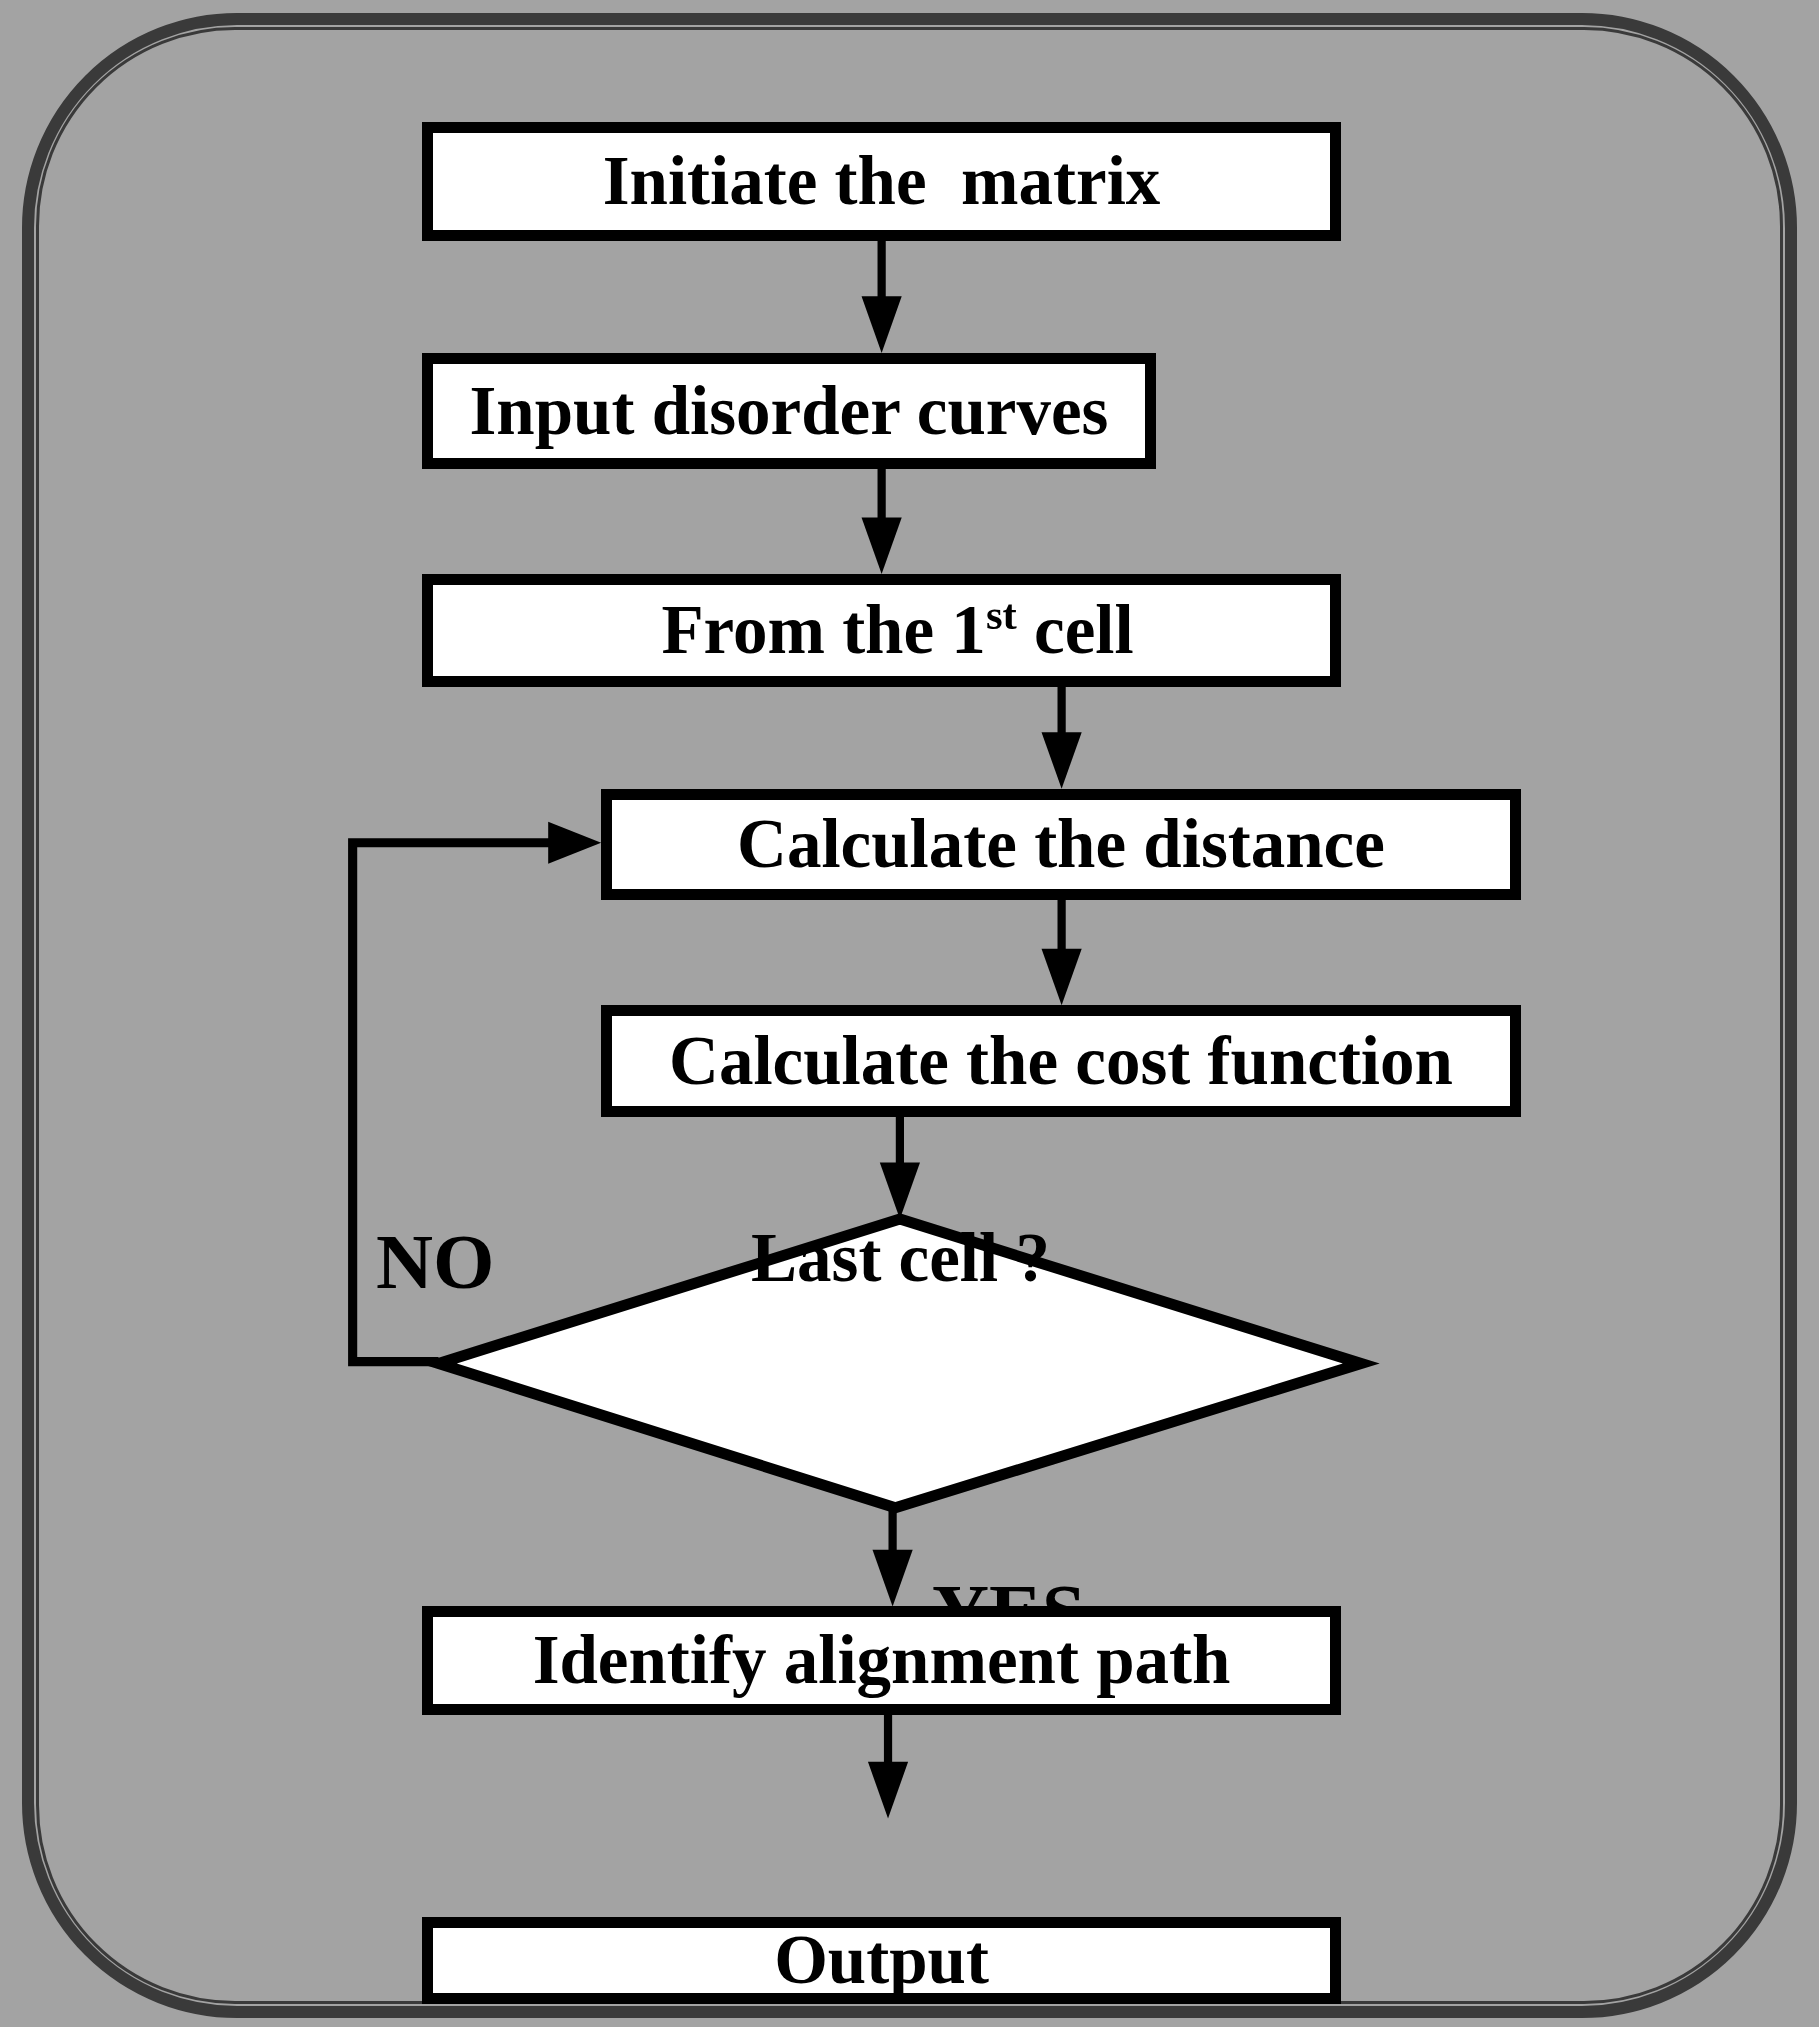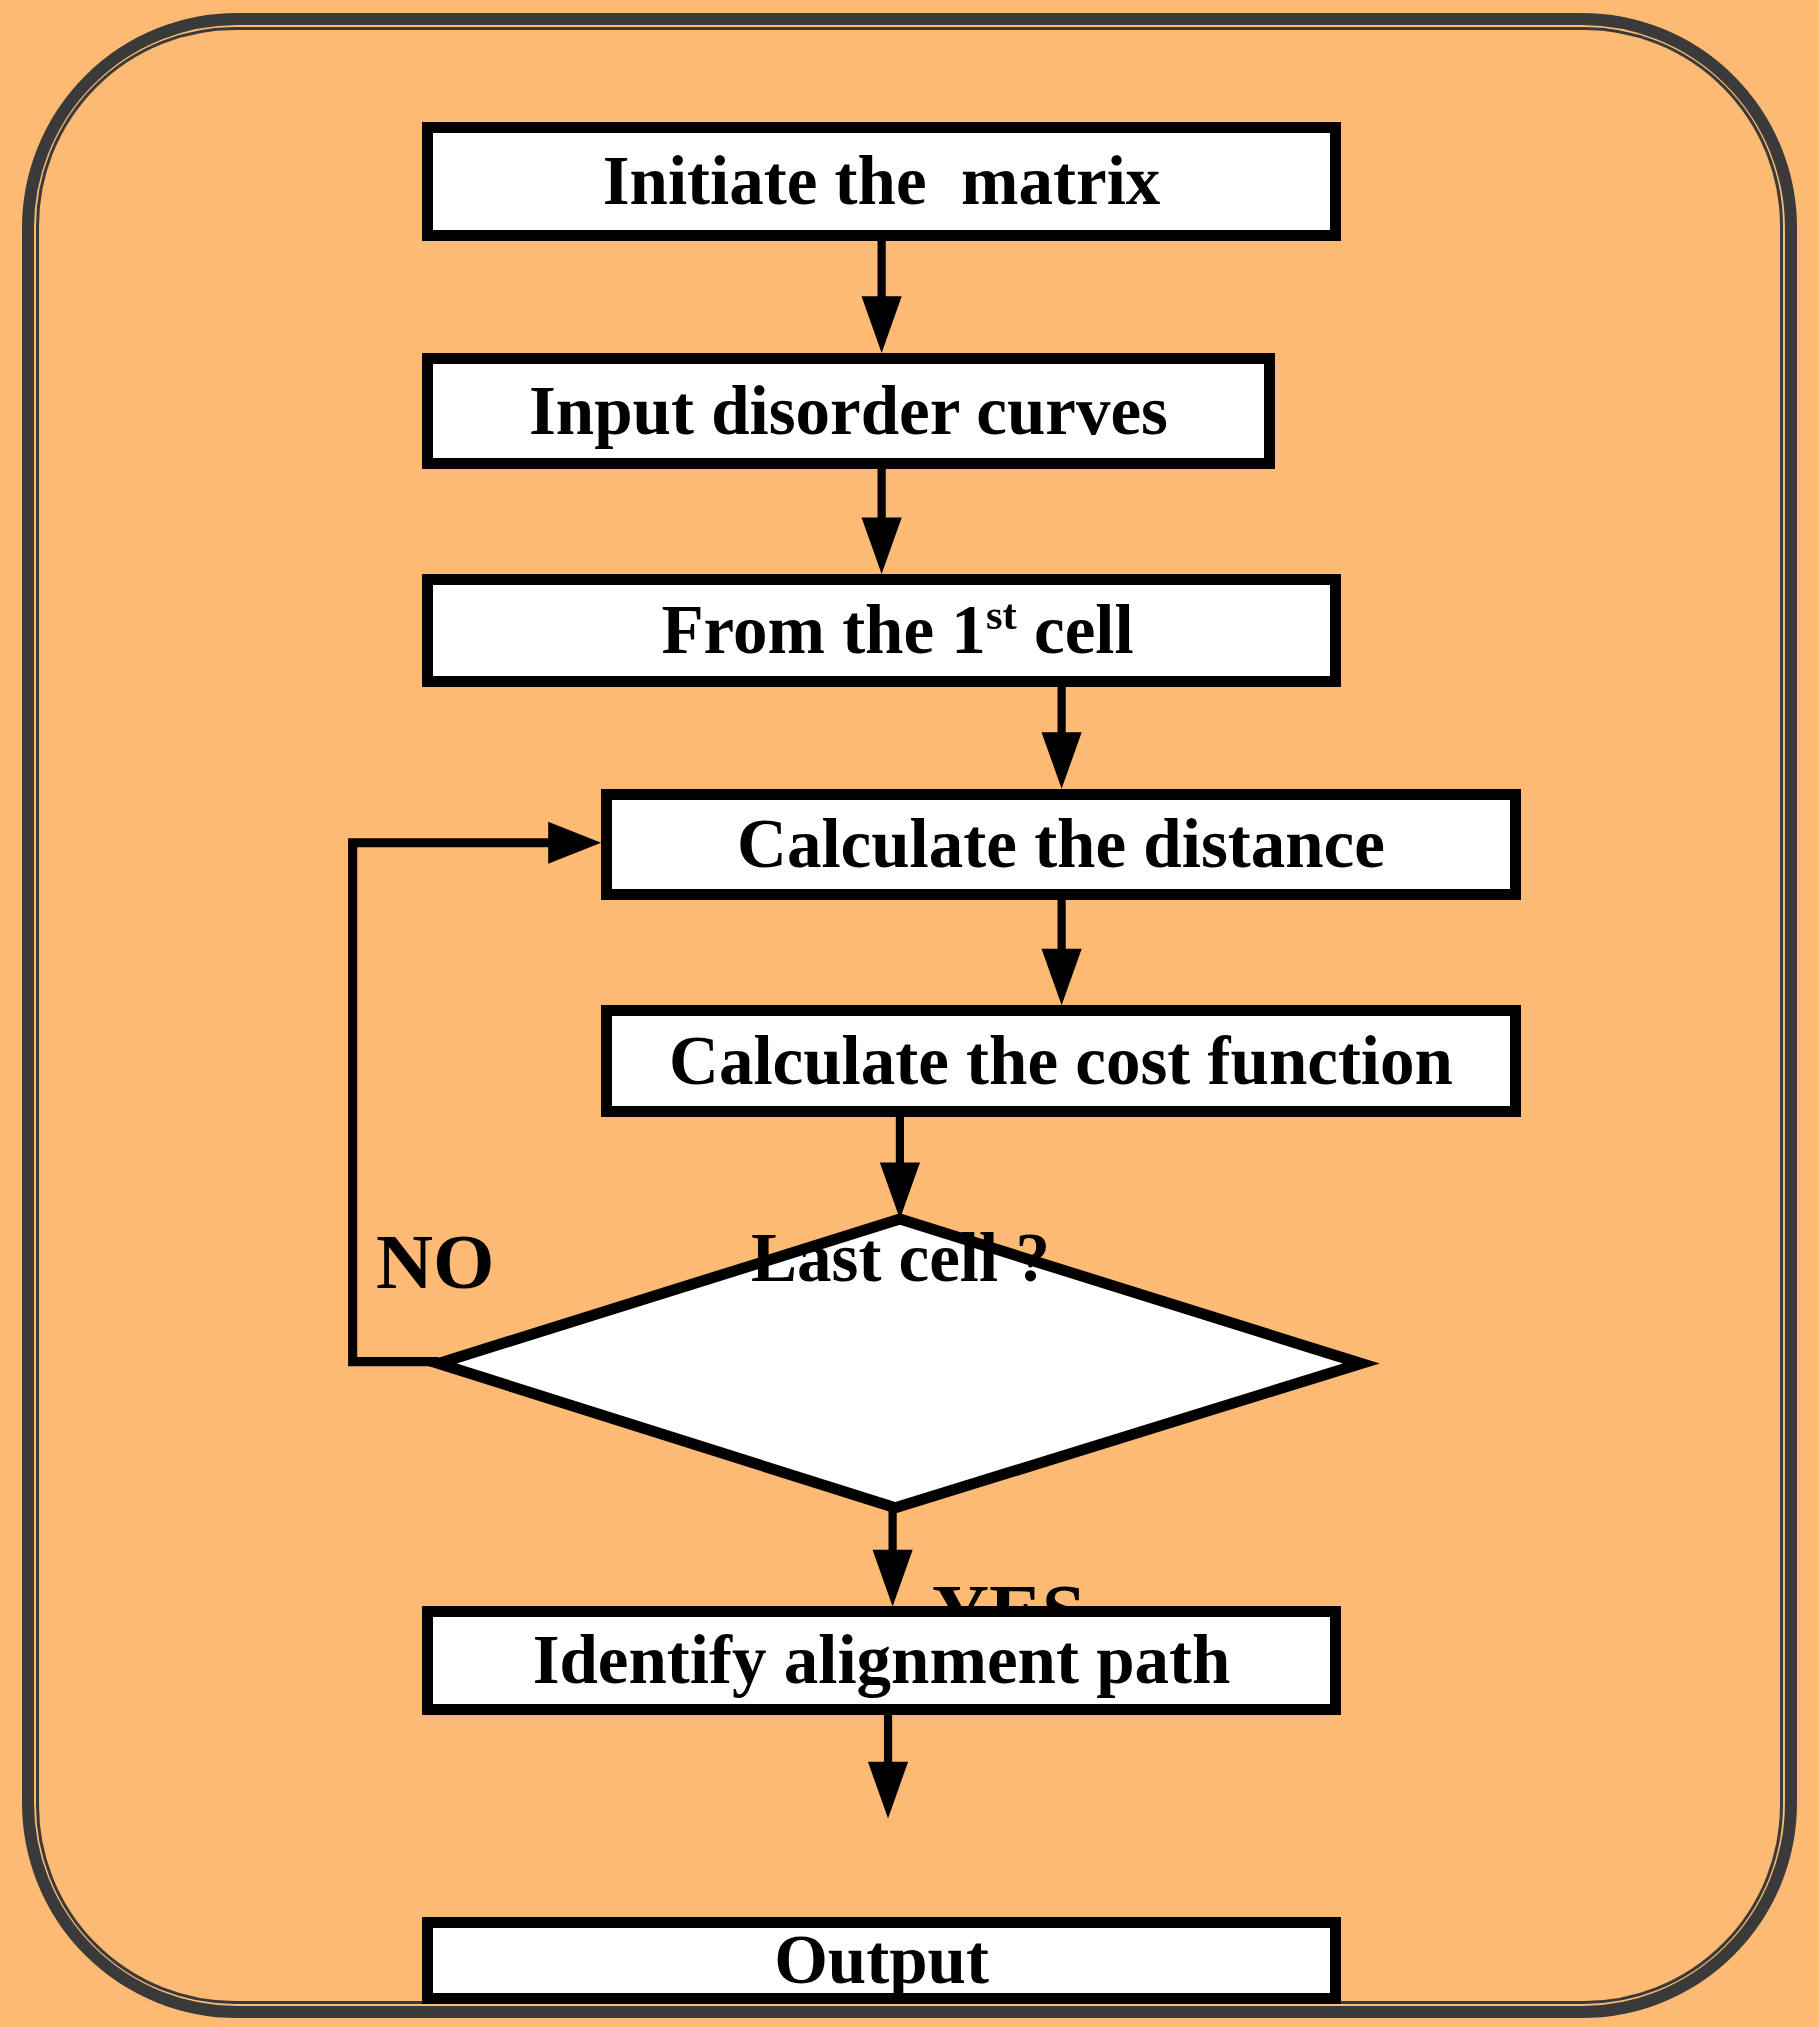--- a/index.html
+++ b/index.html
@@ -4,21 +4,21 @@
 <style>
   html, body {
     margin: 0;
     padding: 0;
     background: #ffffff;
   }
   .canvas {
     position: relative;
     width: 1819px;
     height: 2028px;
-    background: #fdba74;
+    background: #a3a3a3;
     font-family: "Liberation Serif", "DejaVu Serif", serif;
     overflow: hidden;
   }
   
   .frame-outer {
     position: absolute;
     left: 22px; top: 12.8px; right: 22px; bottom: 10px;
     border: 12px solid #3a3a3a;
     border-radius: 215px;
     box-sizing: border-box;
@@ -109,21 +109,21 @@
     <polygon points="955,1696 999,1696 977,1758" fill="#000000"></polygon>
 
     <line x1="972" y1="1875" x2="972" y2="1934" stroke="#000000" stroke-width="9"></line>
     <polygon points="950,1928 994,1928 972,1990" fill="#000000"></polygon>
   </svg>
 
   <div class="box" style="left:422px; top:122px; width:919px; height:119px;">
     <span>Initiate the  matrix</span>
   </div>
 
-  <div class="box" style="left:422px; top:353px; width:853px; height:116px;">
+  <div class="box" style="left:422px; top:353px; width:734px; height:116px;">
     <span>Input disorder curves</span>
   </div>
 
   <div class="box" style="left:422px; top:574px; width:919px; height:113px;padding-left:32px;">
     <span><span>From the 1</span><sup>st</sup><span> cell</span></span>
   </div>
 
   <div class="box" style="left:601px; top:789px; width:920px; height:111px;">
     <span>Calculate the distance</span>
   </div>

